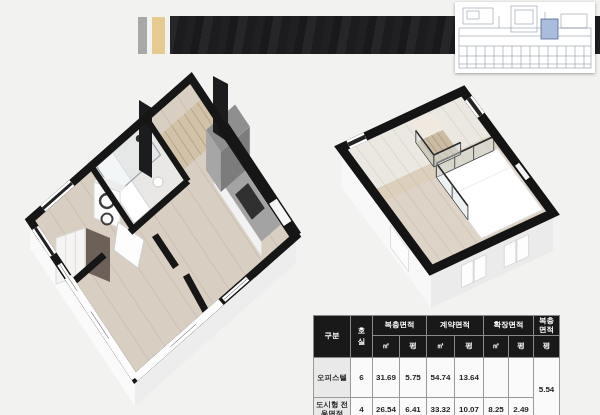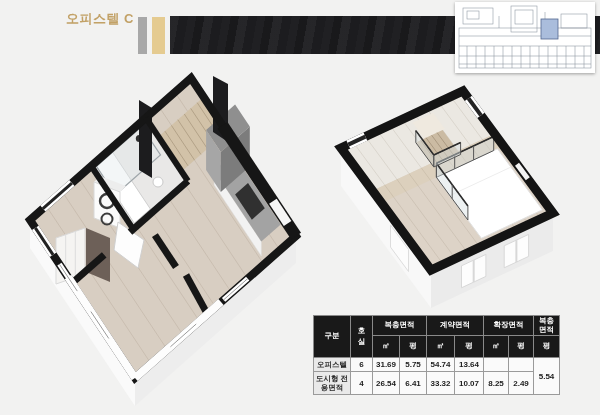--- a/index.html
+++ b/index.html
@@ -47,21 +47,20 @@
   }
   table.area td{background:#fafafa;color:#1c1c1c;font-size:8px;font-weight:600;}
   table.area td.cat{background:#e9e9e9;color:#2a2a2a;font-weight:700;font-size:7.5px;line-height:1.2;}
   .vert{display:inline-block;width:9px;word-break:break-all;line-height:1.35;}
   .wrapnarrow{display:inline-block;width:30px;word-break:keep-all;line-height:1.25;}
 </style>
 </head>
 <body>
 
 <div class="abs titles">
-  <div class="unit-label">오피스텔 C</div>
 </div>
 <div class="abs bar gray"></div>
 <div class="abs bar tan"></div>
 <div class="abs banner"></div>
 
 <div class="abs keyplan">
   <svg width="140" height="71" viewBox="0 0 140 71">
     <g stroke="#7d8795" stroke-width="0.6" fill="none" opacity="0.85">
       <rect x="4" y="26" width="132" height="40"></rect>
       <line x1="4" y1="34" x2="136" y2="34"></line>
@@ -291,21 +290,21 @@
   </tr>
   <tr style="height:22px">
     <th>㎡</th>
     <th>평</th>
     <th>㎡</th>
     <th>평</th>
     <th>㎡</th>
     <th>평</th>
     <th>평</th>
   </tr>
-  <tr style="height:14px">
+  <tr style="height:40px">
     <td class="cat">오피스텔</td>
     <td>6</td>
     <td>31.69</td>
     <td>5.75</td>
     <td>54.74</td>
     <td>13.64</td>
     <td></td>
     <td></td>
     <td rowspan="2">5.54</td>
   </tr>

